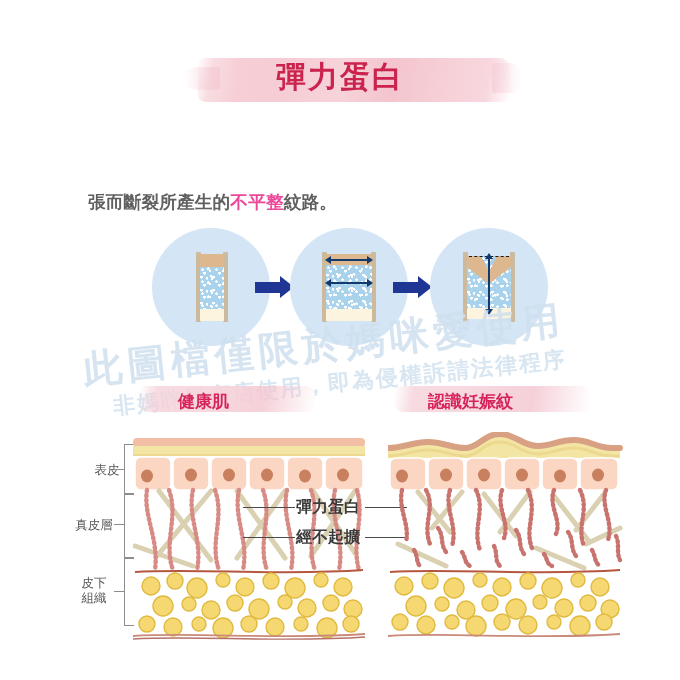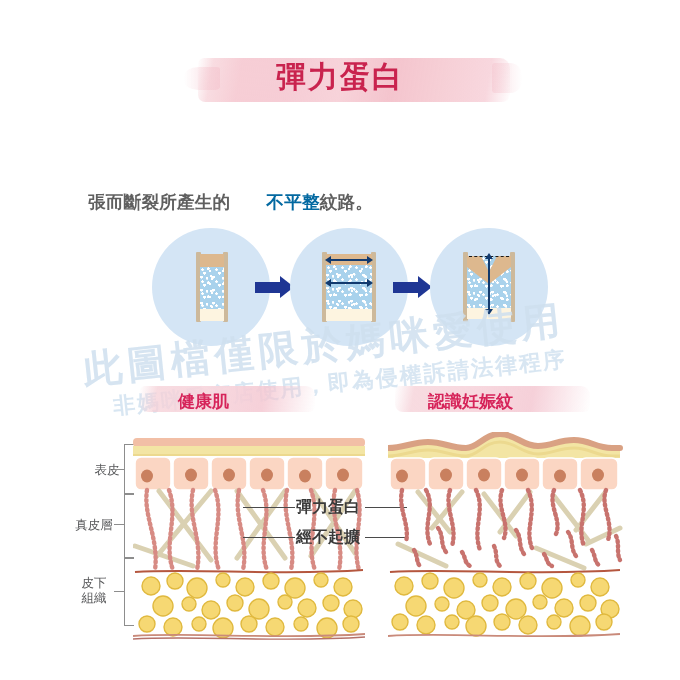--- a/index.html
+++ b/index.html
@@ -44,21 +44,21 @@
     font-size:30px;font-weight:bold;letter-spacing:2px;
     color:#c9234e;
   }
 
   
   .para{
     position:absolute;left:88px;top:130px;width:510px;
     font-size:17.6px;line-height:29px;font-weight:bold;
     color:#5f5f5f;letter-spacing:.2px;
   }
-  .para .hl{color:#0369a1;margin-left:36px;}
+  .para .hl{color:#ec4899;}
 
   
   .circles{position:absolute;left:0;top:228px;width:680px;height:120px;}
   .circ{
     position:absolute;top:0;width:118px;height:118px;border-radius:50%;
     background:#d4e5f5;
   }
   .circ.c1{left:152px;}
   .circ.c2{left:290px;}
   .circ.c3{left:430px;}

